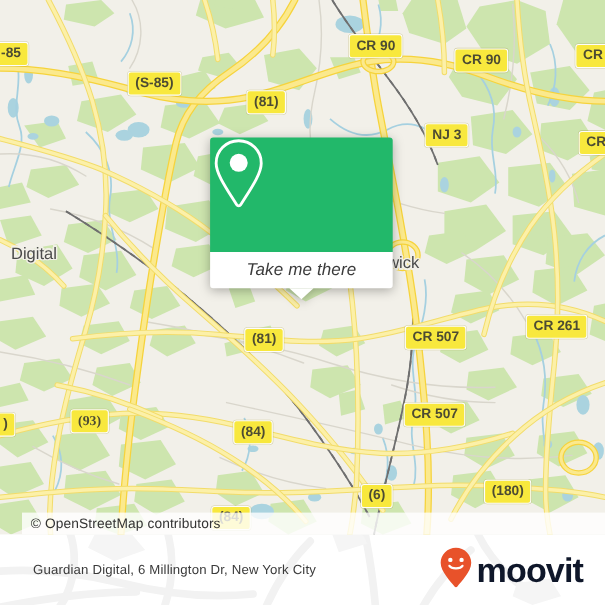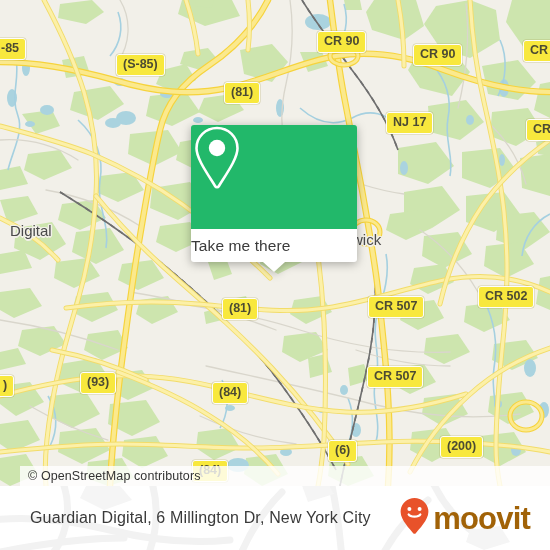--- a/index.html
+++ b/index.html
@@ -67,22 +67,23 @@
   #popup .card-top{
     background:#22b86a;
     height:104px;
     border-radius:3px 3px 0 0;
     display:flex;align-items:center;justify-content:center;
   }
   #popup .card-bottom{
     background:#ffffff;
     height:33px;
     border-radius:0 0 3px 3px;
-    display:flex;align-items:center;
+    display:flex;align-items:center;justify-content:center;
     position:relative;
+    font-style:italic;
   }
   #popup .cta{
     font-size:15.5px;color:#3b3b3b;letter-spacing:.1px;
     font-family:"Liberation Sans",sans-serif;
   }
   #popup .tail{
     position:absolute;left:50%;top:100%;
     margin-left:-11px;
     width:0;height:0;
     border-left:11px solid transparent;
@@ -92,30 +93,30 @@
 
   
   #footer{
     position:absolute;left:0;top:486px;width:550px;height:64px;
     background:#ffffff;overflow:hidden;
   }
   #footer .wm{position:absolute;left:0;top:0;opacity:1;}
   #footer .ftxt{
     position:absolute;left:30px;top:0;height:64px;
     display:flex;align-items:center;
-    font-size:16px;color:#3a3a3a;letter-spacing:.15px;
+    font-size:12px;color:#3a3a3a;letter-spacing:.15px;
     font-family:"Liberation Sans",sans-serif;
     z-index:2;
   }
   #footer .brand{
     position:absolute;right:20px;top:0;height:64px;
     display:flex;align-items:center;gap:3px;z-index:2;
   }
   #footer .brand .wordmark{
-    font-size:31px;font-weight:bold;color:#a16207;
+    font-size:31px;font-weight:bold;color:#0f172a;
     letter-spacing:-0.8px;line-height:1;
     font-family:"Liberation Sans",sans-serif;
   }
 </style>
 </head>
 <body>
 
 <div id="root">
 
   <div id="map">
@@ -357,36 +358,36 @@
         <ellipse cx="366" cy="232" rx="14" ry="12" fill="none" stroke="#fbe98d" stroke-width="2.8"></ellipse>
         <ellipse cx="526" cy="416" rx="16" ry="14" fill="none" stroke="#f6d33c" stroke-width="5"></ellipse>
         <ellipse cx="526" cy="416" rx="16" ry="14" fill="none" stroke="#fbe98d" stroke-width="2.8"></ellipse>
       </g>
     </svg>
 
     <div class="place-label" style="left:10px;top:222px;">Digital</div>
     <div class="place-label" style="left:352px;top:211px;margin-top:20px;">wick</div>
 
     <div class="shield big" style="left:-6px;top:38px;">-85</div>
-    <div class="shield big" style="left:116px;top:54px;text-align:center;">(S-85)</div>
+    <div class="shield big" style="left:116px;top:65px;text-align:center;">(S-85)</div>
     <div class="shield big" style="left:224px;top:82px;">(81)</div>
     <div class="shield big" style="left:317px;top:31px;">CR 90</div>
     <div class="shield big" style="left:413px;top:44px;">CR 90</div>
     <div class="shield big" style="left:523px;top:40px;">CR 9</div>
-    <div class="shield big" style="left:386px;top:112px;">NJ 17</div>
+    <div class="shield big" style="left:386px;top:112px;">NJ 3</div>
     <div class="shield big" style="left:526px;top:119px;">CR 7</div>
     <div class="shield big" style="left:222px;top:298px;">(81)</div>
     <div class="shield big" style="left:368px;top:296px;">CR 507</div>
-    <div class="shield big" style="left:478px;top:286px;">CR 502</div>
-    <div class="shield big" style="left:80px;top:372px;">(93)</div>
+    <div class="shield big" style="left:478px;top:286px;">CR 261</div>
+    <div class="shield big" style="left:64px;top:372px;font-family:Liberation Serif, serif;">(93)</div>
     <div class="shield big" style="left:-4px;top:375px;">)</div>
     <div class="shield big" style="left:212px;top:382px;">(84)</div>
     <div class="shield big" style="left:367px;top:366px;">CR 507</div>
     <div class="shield big" style="left:328px;top:440px;">(6)</div>
-    <div class="shield big" style="left:440px;top:436px;">(200)</div>
+    <div class="shield big" style="left:440px;top:436px;">(180)</div>
     <div class="shield big" style="left:192px;top:460px;">(84)</div>
 
     <div class="osm-attrib">© OpenStreetMap contributors</div>
 
     <div id="popup">
       <div class="card-top">
         <span>
           <svg width="52" height="66" viewBox="0 0 52 66" aria-hidden="true">
             <path d="M26 3 C14.5 3 5.5 12 5.5 23.3 C5.5 33.5 16 48 24.2 61.2 C25 62.5 27 62.5 27.8 61.2 C36 48 46.5 33.5 46.5 23.3 C46.5 12 37.5 3 26 3 Z" fill="none" stroke="#ffffff" stroke-width="2.6" stroke-linejoin="round"></path>
             <circle cx="26" cy="23" r="8.2" fill="#ffffff"></circle>

